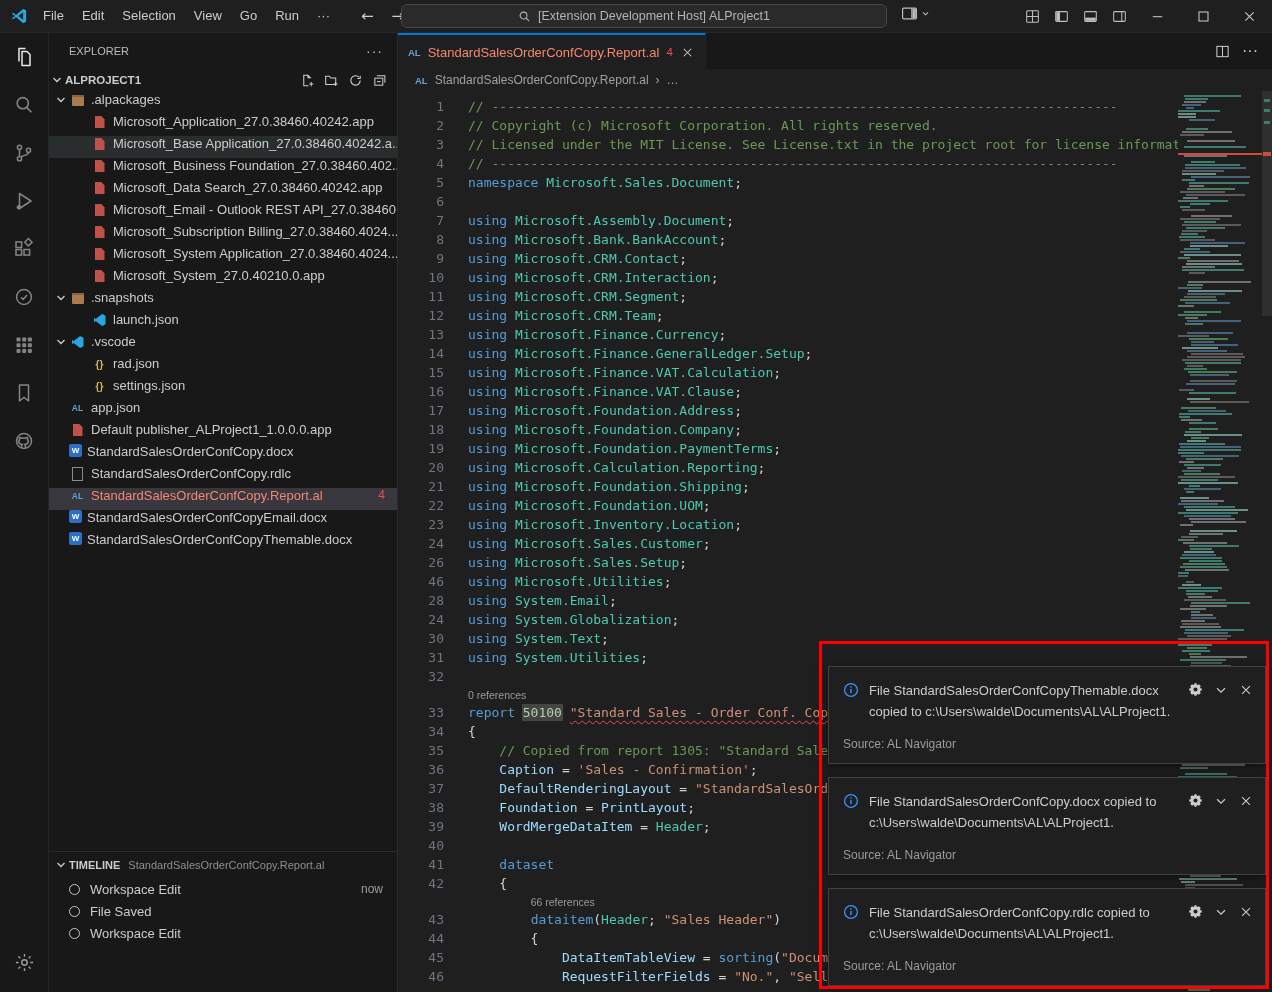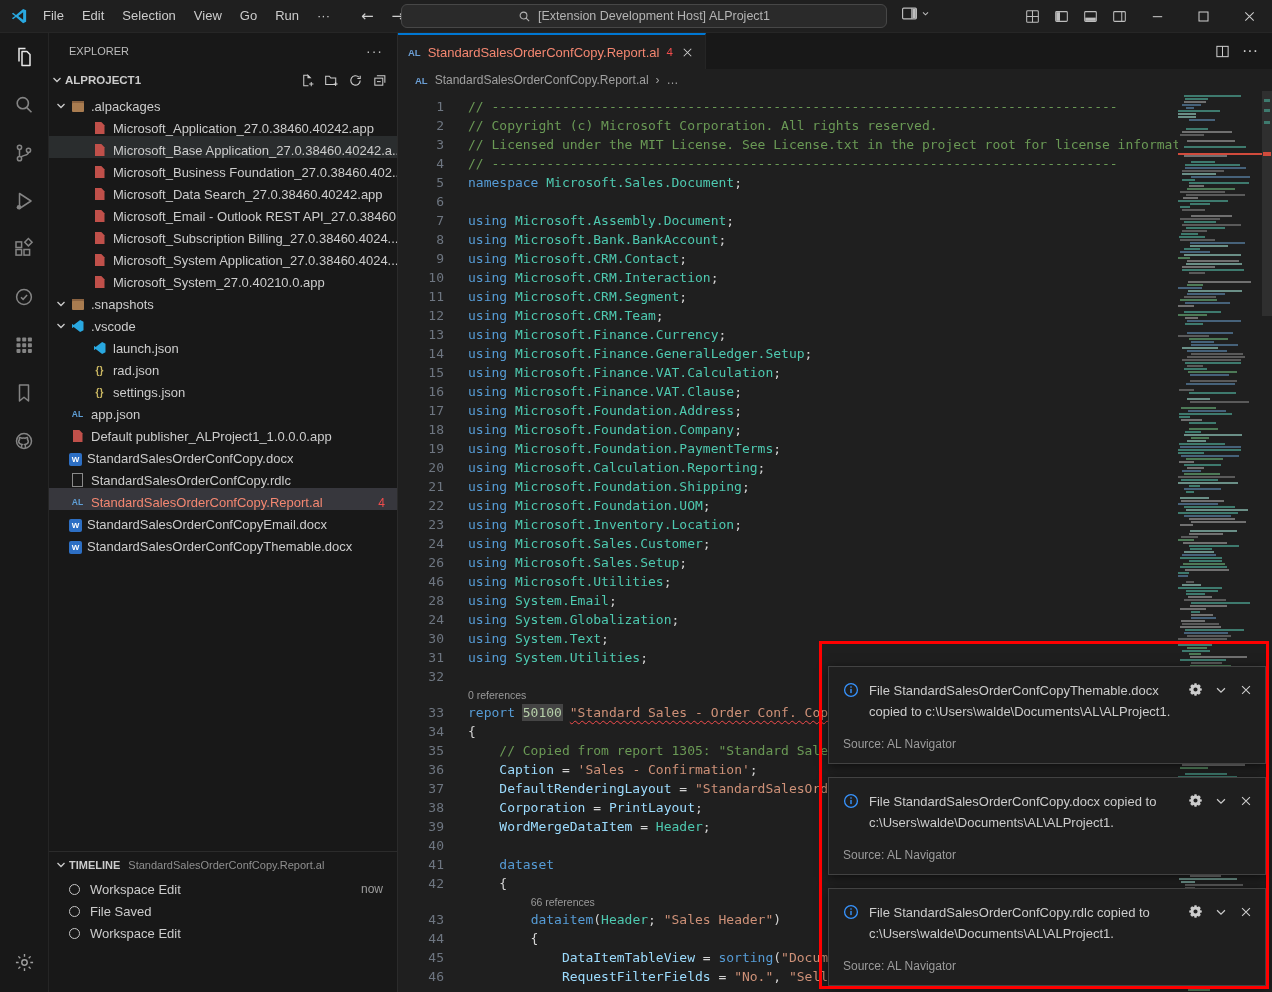--- a/index.html
+++ b/index.html
@@ -28,21 +28,21 @@
   .ab-icon{width:48px;height:48px;display:flex;align-items:center;justify-content:center;position:relative}
   .ab-bottom{margin-top:auto;margin-bottom:6px}
 
   
   .sidebar{width:348px;flex:none;background:#181818;border-right:1px solid #2b2b2b;display:flex;flex-direction:column;position:relative;min-height:0}
   .sb-head{height:35px;flex:none;display:flex;align-items:center;padding:0 14px 0 20px;font-size:11px;color:#bbbbbb}
   .sb-head .more{margin-left:auto;font-size:14px;letter-spacing:1px}
   .proj-head{height:24px;flex:none;display:flex;align-items:center;font-size:11.5px;font-weight:700;color:#cccccc;padding-right:10px}
   .proj-actions{margin-left:auto;display:flex;gap:9px;align-items:center}
   .tree{flex:1;overflow:hidden;font-size:13px;min-height:0}
-  .trow{height:22px;display:flex;align-items:flex-end;cursor:pointer;color:#cccccc;white-space:nowrap}
+  .trow{height:22px;display:flex;align-items:flex-start;cursor:pointer;color:#cccccc;white-space:nowrap}
   .trow.sel{background:#37373d}
   .trow.hov{background:#2a2d2e}
   .twisty{width:16px;height:16px;flex:none;display:flex;align-items:center;justify-content:center}
   .tlabel{overflow:hidden;text-overflow:clip}
   .tlabel.err{color:#f48771}
   .tbadge{margin-left:auto;margin-right:12px;color:#f14c4c;font-size:12px;flex:none}
 
   .ficon{width:17px;height:16px;flex:none;display:flex;align-items:center;justify-content:center;
     font-size:9px;font-weight:700;margin-right:5px;position:relative}
   .fi-app::before{content:'';width:10px;height:12px;background:#c0504a;clip-path:polygon(0 0,68% 0,100% 28%,100% 100%,0 100%)}
@@ -359,33 +359,33 @@
         </div>
         <div class="trow" style="padding-left: 4px;">
           <span class="twisty">
             <svg width="16" height="16" viewBox="0 0 16 16" fill="none" stroke="#cccccc" stroke-width="1.3">
               <path d="M4.5 6l3.5 3.5L11.5 6"></path>
             </svg>
           </span>
           <span class="ficon fi-package"></span>
           <span class="tlabel">.snapshots</span>
         </div>
+        <div class="trow" style="padding-left: 26px;">
+          <span class="twisty"></span>
+          <span class="ficon fi-vscode"></span>
+          <span class="tlabel">launch.json</span>
+        </div>
         <div class="trow" style="padding-left: 4px;">
           <span class="twisty">
             <svg width="16" height="16" viewBox="0 0 16 16" fill="none" stroke="#cccccc" stroke-width="1.3">
               <path d="M4.5 6l3.5 3.5L11.5 6"></path>
             </svg>
           </span>
           <span class="ficon fi-vscode"></span>
           <span class="tlabel">.vscode</span>
-        </div>
-        <div class="trow" style="padding-left: 26px;">
-          <span class="twisty"></span>
-          <span class="ficon fi-vscode"></span>
-          <span class="tlabel">launch.json</span>
         </div>
         <div class="trow" style="padding-left: 26px;">
           <span class="twisty"></span>
           <span class="ficon fi-braces">{}</span>
           <span class="tlabel">rad.json</span>
         </div>
         <div class="trow" style="padding-left: 26px;">
           <span class="twisty"></span>
           <span class="ficon fi-braces">{}</span>
           <span class="tlabel">settings.json</span>
@@ -515,21 +515,21 @@
           <div class="cl"><span class="ln">24</span><span class="ct"><span class="tk-k">using</span><span class="tk-p"> </span><span class="tk-t">System.Globalization</span><span class="tk-p">;</span></span></div>
           <div class="cl"><span class="ln">30</span><span class="ct"><span class="tk-k">using</span><span class="tk-p"> </span><span class="tk-t">System.Text</span><span class="tk-p">;</span></span></div>
           <div class="cl"><span class="ln">31</span><span class="ct"><span class="tk-k">using</span><span class="tk-p"> </span><span class="tk-t">System.Utilities</span><span class="tk-p">;</span></span></div>
           <div class="cl"><span class="ln">32</span><span class="ct"></span></div>
           <div class="cl lens"><span class="ln"></span><span class="lensx" style="padding-left: 24px;">0 references</span></div>
           <div class="cl"><span class="ln">33</span><span class="ct"><span class="tk-k">report</span><span class="tk-p"> </span><span class="tk-n tk-hl">50100</span><span class="tk-p"> </span><span class="tk-s tk-sq">"Standard Sales - Order Conf. Copy"</span></span></div>
           <div class="cl"><span class="ln">34</span><span class="ct"><span class="tk-p">{</span></span></div>
           <div class="cl"><span class="ln">35</span><span class="ct"><span class="tk-c">    // Copied from report 1305: "Standard Sales - Order Conf."</span></span></div>
           <div class="cl"><span class="ln">36</span><span class="ct"><span class="tk-p">    </span><span class="tk-v">Caption</span><span class="tk-p"> = </span><span class="tk-s">'Sales - Confirmation'</span><span class="tk-p">;</span></span></div>
           <div class="cl"><span class="ln">37</span><span class="ct"><span class="tk-p">    </span><span class="tk-v">DefaultRenderingLayout</span><span class="tk-p"> = </span><span class="tk-s">"StandardSalesOrderConfCopyWord"</span><span class="tk-p">;</span></span></div>
-          <div class="cl"><span class="ln">38</span><span class="ct"><span class="tk-p">    </span><span class="tk-v">Corporation</span><span class="tk-p"> = </span><span class="tk-v">PrintLayout</span><span class="tk-p">;</span></span></div>
+          <div class="cl"><span class="ln">38</span><span class="ct"><span class="tk-p">    </span><span class="tk-v">Foundation</span><span class="tk-p"> = </span><span class="tk-v">PrintLayout</span><span class="tk-p">;</span></span></div>
           <div class="cl"><span class="ln">39</span><span class="ct"><span class="tk-p">    </span><span class="tk-v">WordMergeDataItem</span><span class="tk-p"> = </span><span class="tk-t">Header</span><span class="tk-p">;</span></span></div>
           <div class="cl"><span class="ln">40</span><span class="ct"></span></div>
           <div class="cl"><span class="ln">41</span><span class="ct"><span class="tk-p">    </span><span class="tk-k">dataset</span></span></div>
           <div class="cl"><span class="ln">42</span><span class="ct"><span class="tk-p">    {</span></span></div>
           <div class="cl lens"><span class="ln"></span><span class="lensx" style="padding-left: 86.64px;">66 references</span></div>
           <div class="cl"><span class="ln">43</span><span class="ct"><span class="tk-p">        </span><span class="tk-k">dataitem</span><span class="tk-p">(</span><span class="tk-t">Header</span><span class="tk-p">; </span><span class="tk-s">"Sales Header"</span><span class="tk-p">)</span></span></div>
           <div class="cl"><span class="ln">44</span><span class="ct"><span class="tk-p">        {</span></span></div>
           <div class="cl"><span class="ln">45</span><span class="ct"><span class="tk-p">            </span><span class="tk-v">DataItemTableView</span><span class="tk-p"> = </span><span class="tk-k">sorting</span><span class="tk-p">(</span><span class="tk-s">"Document Type"</span><span class="tk-p">, </span><span class="tk-s">"No."</span><span class="tk-p">);</span></span></div>
           <div class="cl"><span class="ln">46</span><span class="ct"><span class="tk-p">            </span><span class="tk-v">RequestFilterFields</span><span class="tk-p"> = </span><span class="tk-s">"No."</span><span class="tk-p">, </span><span class="tk-s">"Sell-to Customer No."</span><span class="tk-p">, </span><span class="tk-s">"No. Printed"</span><span class="tk-p">;</span></span></div>
         </div>

